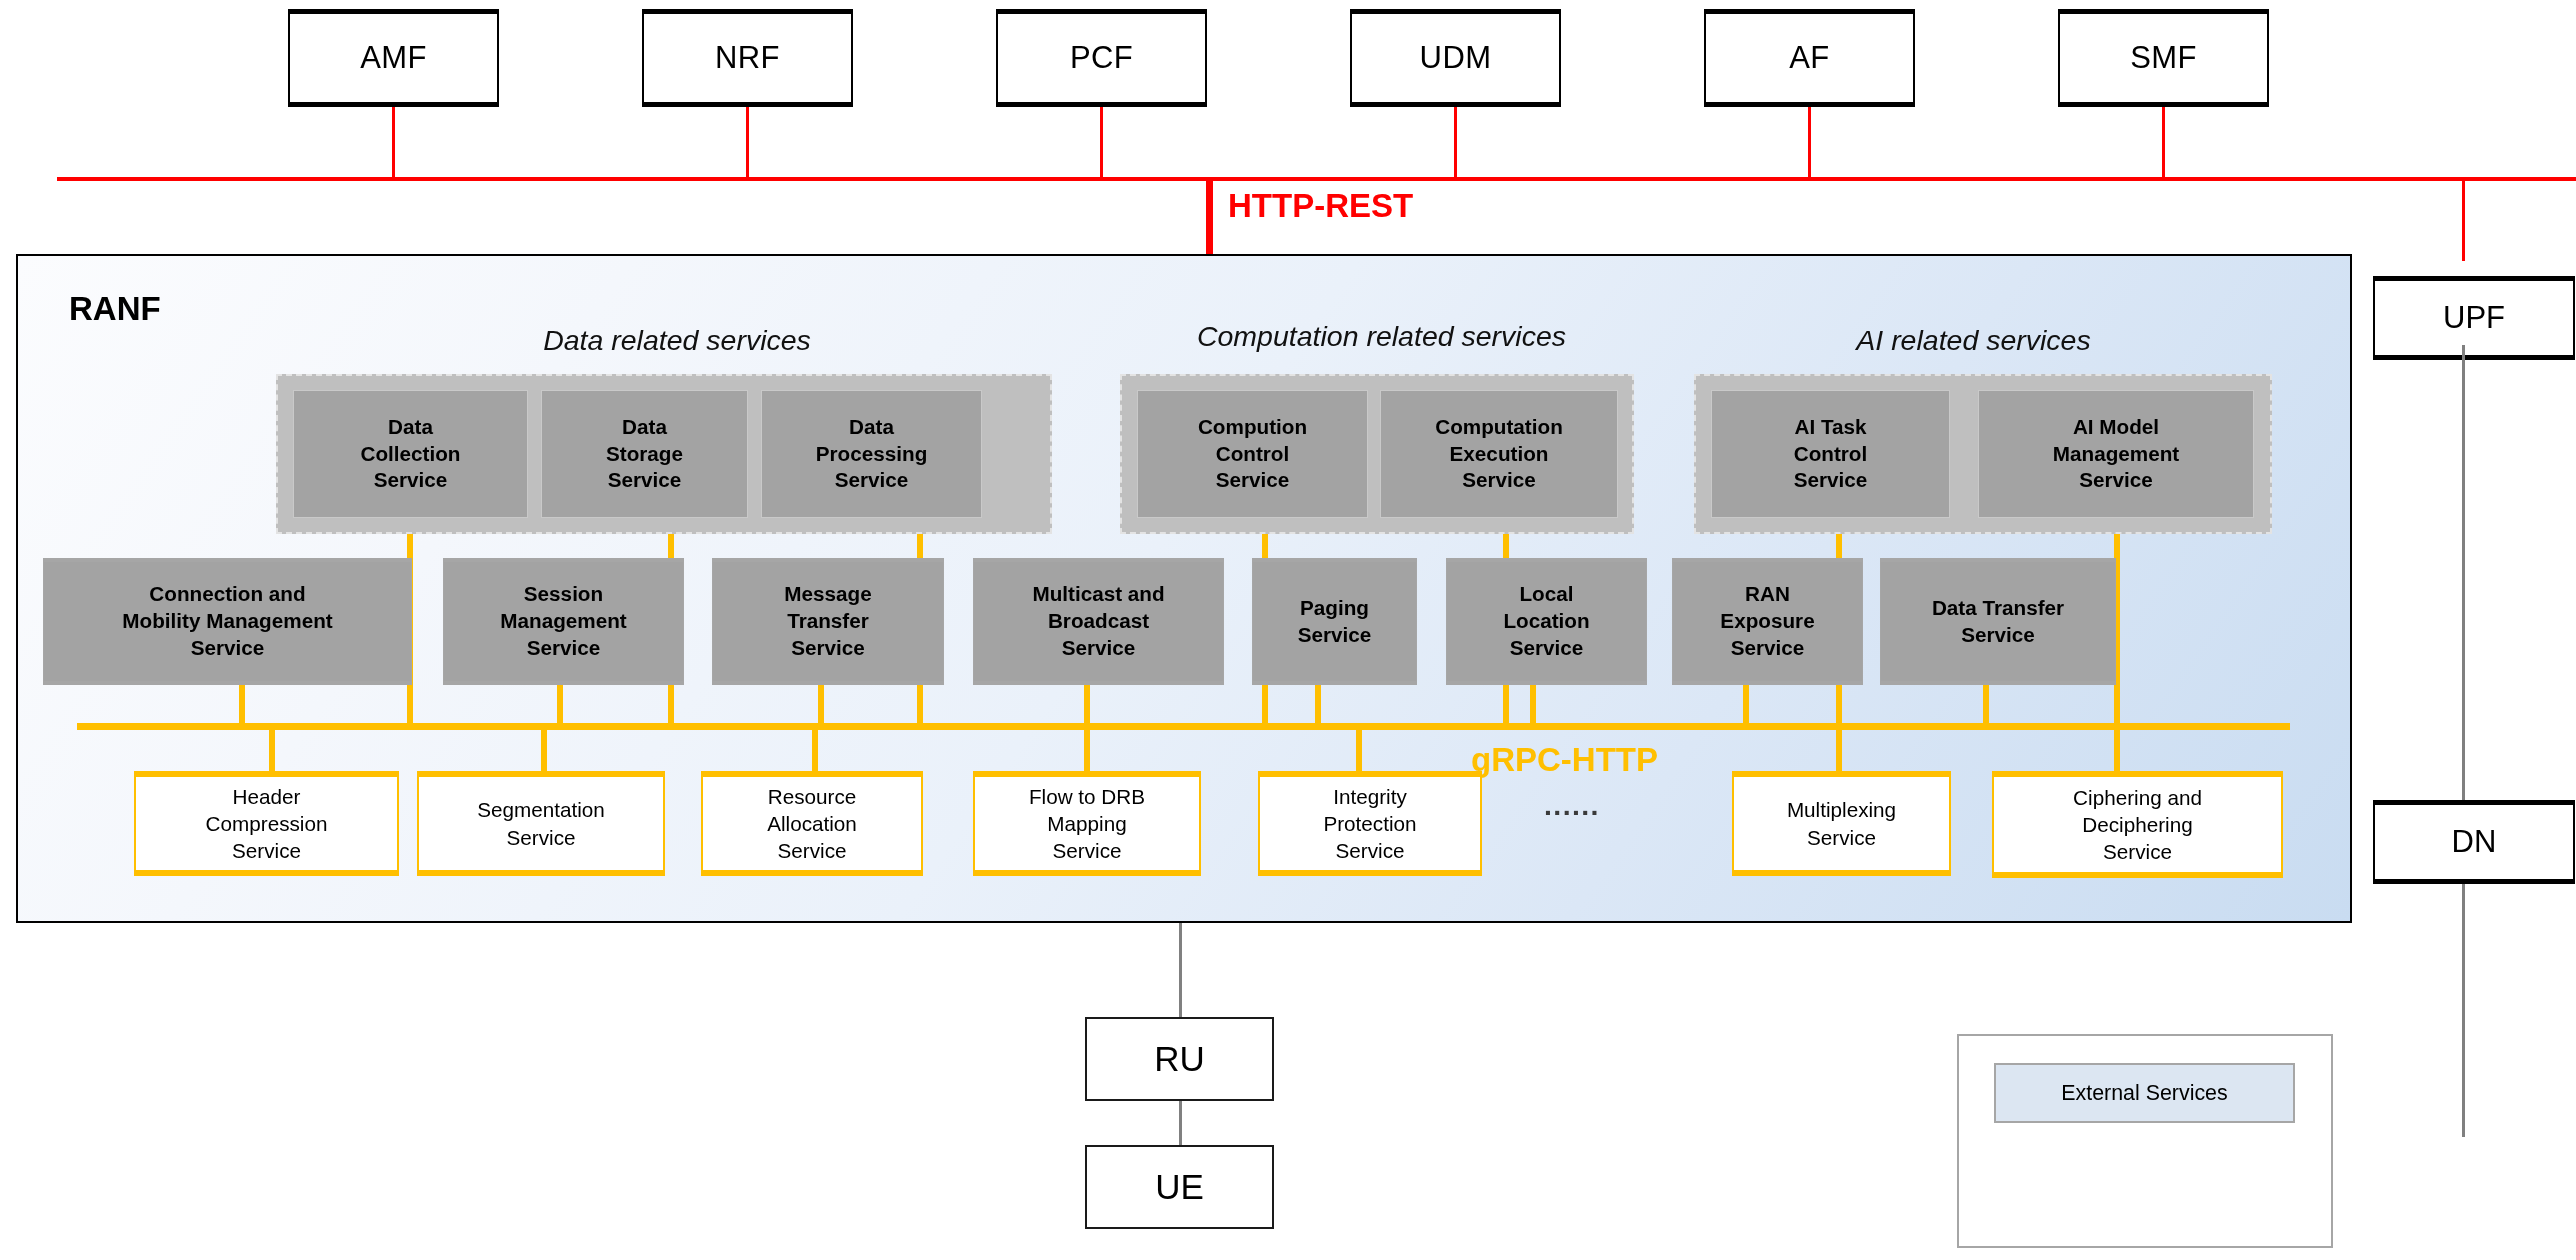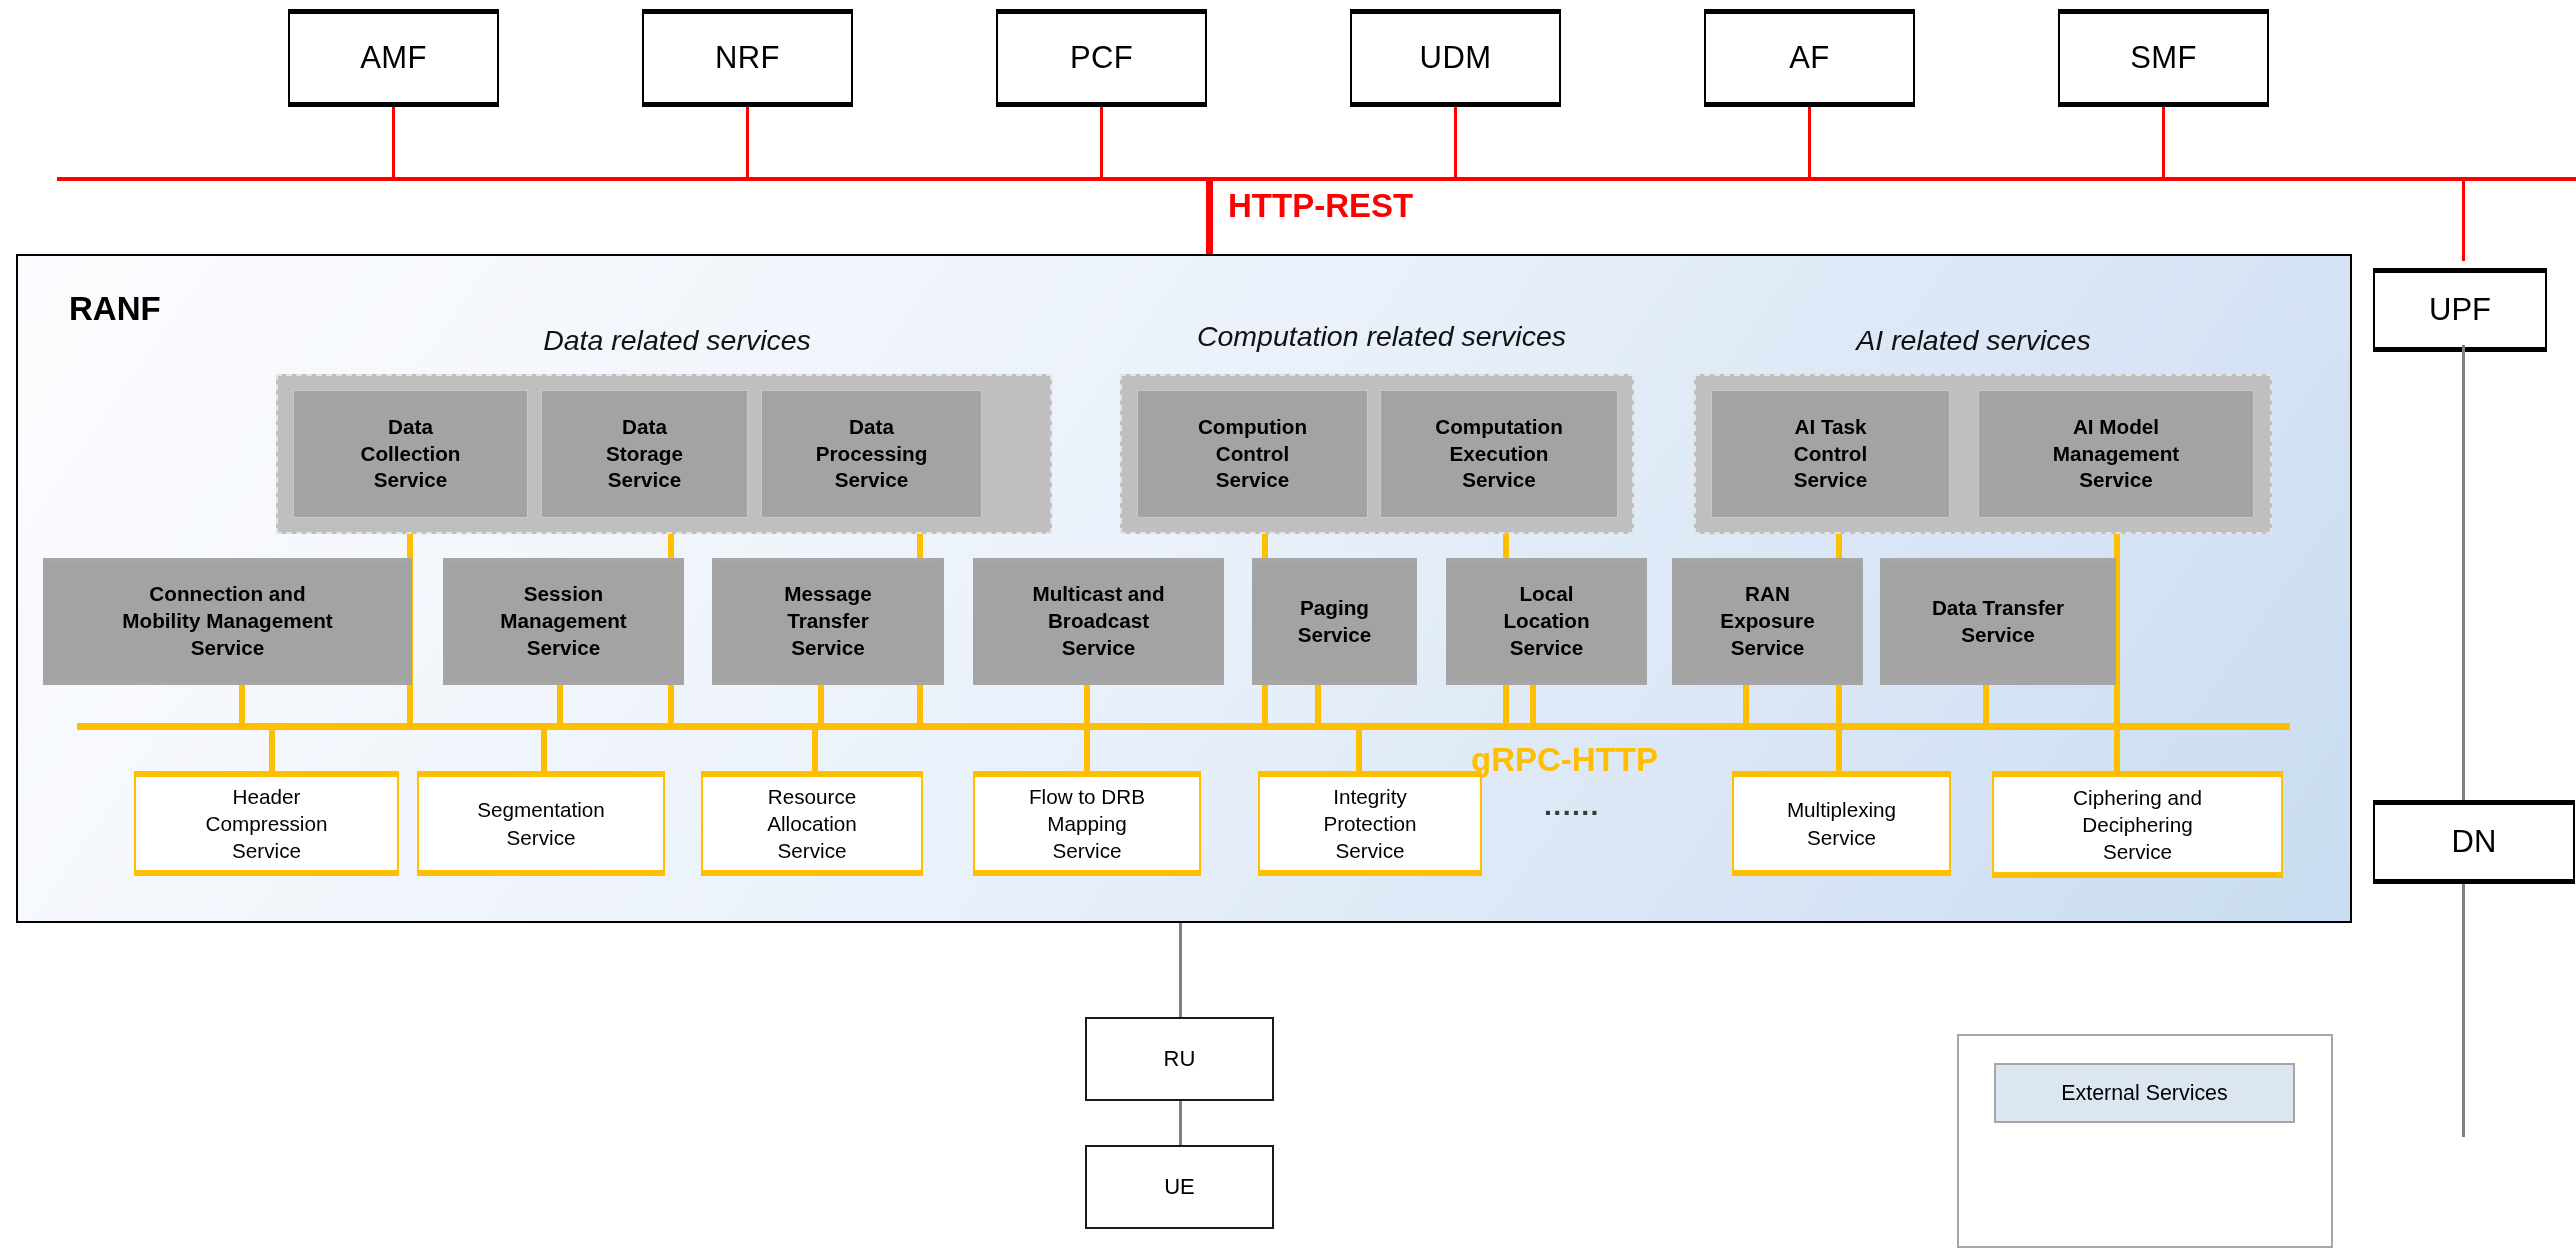--- a/index.html
+++ b/index.html
@@ -19,21 +19,21 @@
     position:absolute;box-sizing:border-box;
     background:#ffffff;border:2.1px solid #000000;
     border-top-width:5px;border-bottom-width:5px;
     display:flex;align-items:center;justify-content:center;
     font-size:31px;color:#000000;
   }
   .thin-box{
     position:absolute;box-sizing:border-box;
     background:#ffffff;border:2.8px solid #1a1a1a;
     display:flex;align-items:center;justify-content:center;
-    font-size:22px;color:#000000;
+    font-size:35px;color:#000000;
   }
 
   
   .red-line{position:absolute;background:#ff0000;}
   .grey-line{position:absolute;background:#808080;}
   .yellow-line{position:absolute;background:#ffbf00;}
 
   
   #ranf-panel{
     position:absolute;box-sizing:border-box;
@@ -137,21 +137,21 @@
   <div class="nf-box" style="left:1350px;top:9.3px;width:211px;height:98px;">
     <span>UDM</span>
   </div>
   <div class="nf-box" style="left:1704px;top:9.3px;width:211px;height:98px;">
     <span>AF</span>
   </div>
   <div class="nf-box" style="left:2058px;top:9.3px;width:211px;height:98px;">
     <span>SMF</span>
   </div>
 
-  <div class="plain-box" style="left:2373px;top:268px;width:174px;height:84px;text-align:center;">
+  <div class="plain-box" style="left:2373px;top:276px;width:202px;height:84px;text-align:center;">
     <span>UPF</span>
   </div>
   <div class="grey-line" style="left:2462px;top:345px;width:2.8px;height:792px;"></div>
   <div class="plain-box" style="left:2373px;top:786px;width:202px;height:84px;margin-top:14px;">
     <span>DN</span>
   </div>
 
   <div id="ranf-panel" style="left:15.7px;top:254px;width:2336px;height:669px;"></div>
   <div id="ranf-title" style="left:69px;top:290px;">RANF</div>
 

